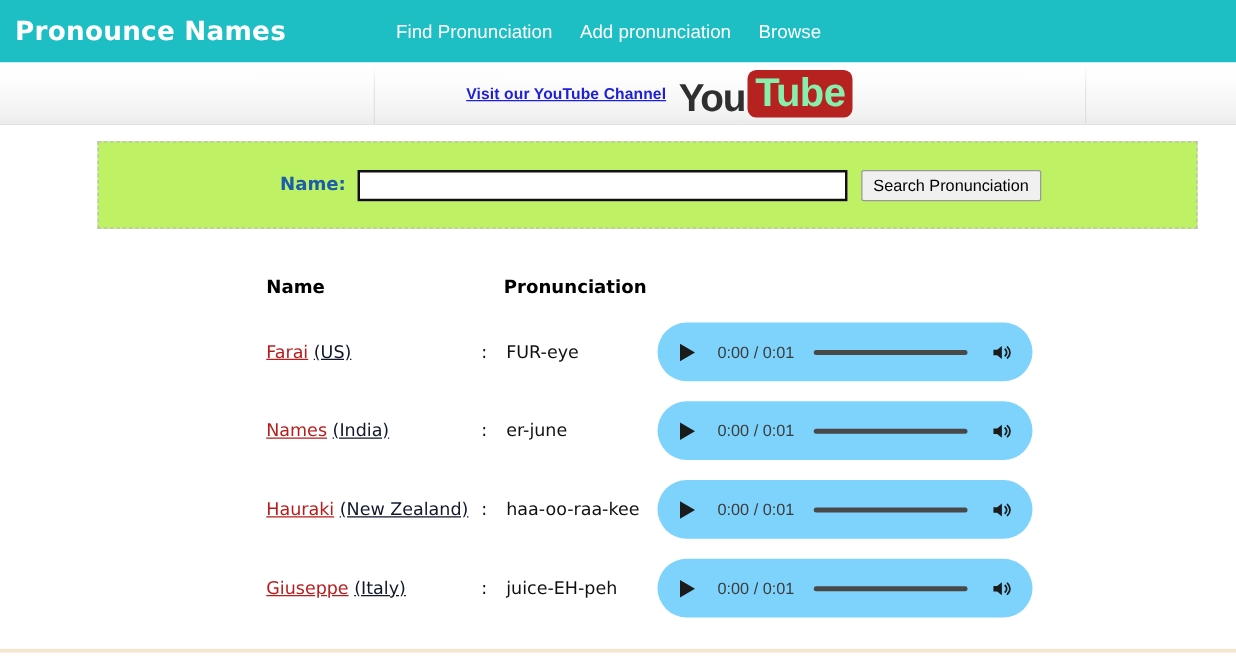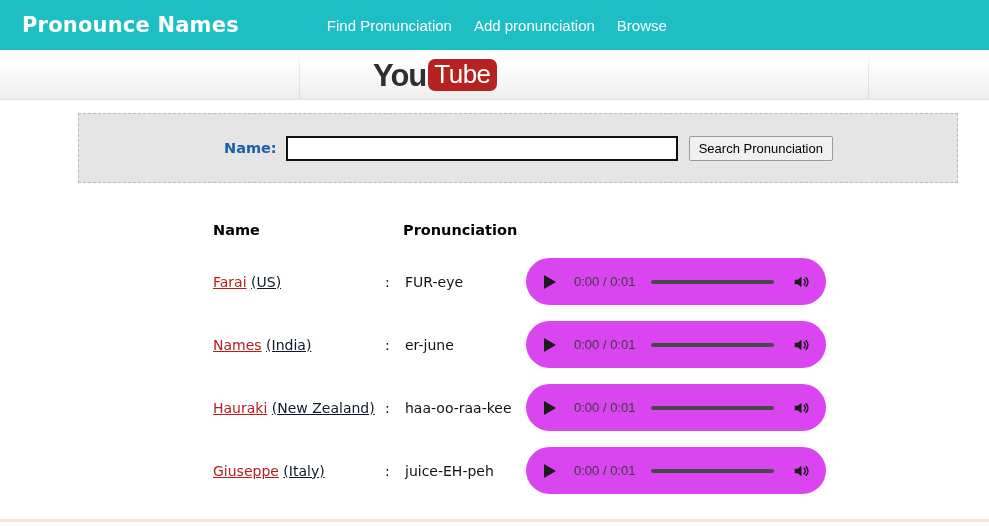--- a/index.html
+++ b/index.html
@@ -21,21 +21,21 @@
     background: #1dbfc4;
     display: flex;
     align-items: center;
     position: relative;
   }
   .brand {
     color: #ffffff;
     font-size: 21px;
     font-weight: bold;
     letter-spacing: 0.2px;
-    margin-left: 22px;
+    margin-left: 12px;
     font-family: "DejaVu Sans", "Liberation Sans", sans-serif;
   }
   .mainnav {
     display: flex;
     align-items: center;
     margin-left: 88px;
     gap: 22px;
   }
   .mainnav a {
     color: #ffffff;
@@ -85,38 +85,38 @@
     font-family: "Liberation Sans", sans-serif;
     line-height: 1;
   }
   .ytlogo .yt-you {
     font-size: 31px;
     font-weight: bold;
     color: #2f2f2f;
     letter-spacing: -1px;
   }
   .ytlogo .yt-tube {
-    font-size: 26px;
-    font-weight: normal;
-    color: #ffffff;
+    font-size: 32px;
+    font-weight: bold;
+    color: #86efac;
     background: #b5221f;
     border-radius: 7px;
     padding: 2px 6px 4px 6px;
     margin-left: 2px;
     letter-spacing: -0.5px;
   }
 
   
   .searchpanel {
     position: absolute;
     left: 78px;
     top: 113px;
     width: 880px;
     height: 70px;
-    background: #e5e5e5;
+    background: #bef264;
     border: 1px dashed #b9b9b9;
     box-sizing: border-box;
   }
   .searchrow {
     position: absolute;
     left: 0;
     top: 0;
     width: 100%;
     height: 100%;
     display: flex;
@@ -212,21 +212,21 @@
     font-size: 14px;
     color: #111111;
     font-family: "DejaVu Sans", "Liberation Sans", sans-serif;
     white-space: nowrap;
   }
 
   
   .player {
     width: 300px;
     height: 47px;
-    background: #d946ef;
+    background: #7dd3fc;
     border-radius: 24px;
     display: flex;
     align-items: center;
     padding: 0 14px;
     box-sizing: border-box;
     margin-left: 2px;
   }
   .play-btn {
     width: 20px;
     height: 20px;
@@ -288,20 +288,21 @@
     <a href="#">Find Pronunciation</a>
     <a href="#">Add pronunciation</a>
     <a href="#">Browse</a>
   </nav>
 </div>
 
 <div class="subbar">
   <div class="vdivider left"></div>
   <div class="vdivider right"></div>
   <div class="ytwrap">
+    <a href="#" class="ytlink">Visit our YouTube Channel</a>
     <span class="ytlogo">
       <span class="yt-you">You</span>
         <span class="yt-tube">Tube</span>
     </span>
   </div>
 </div>
 
 <div class="searchpanel">
   <div class="searchrow">
     <span class="namelabel">Name:</span>

